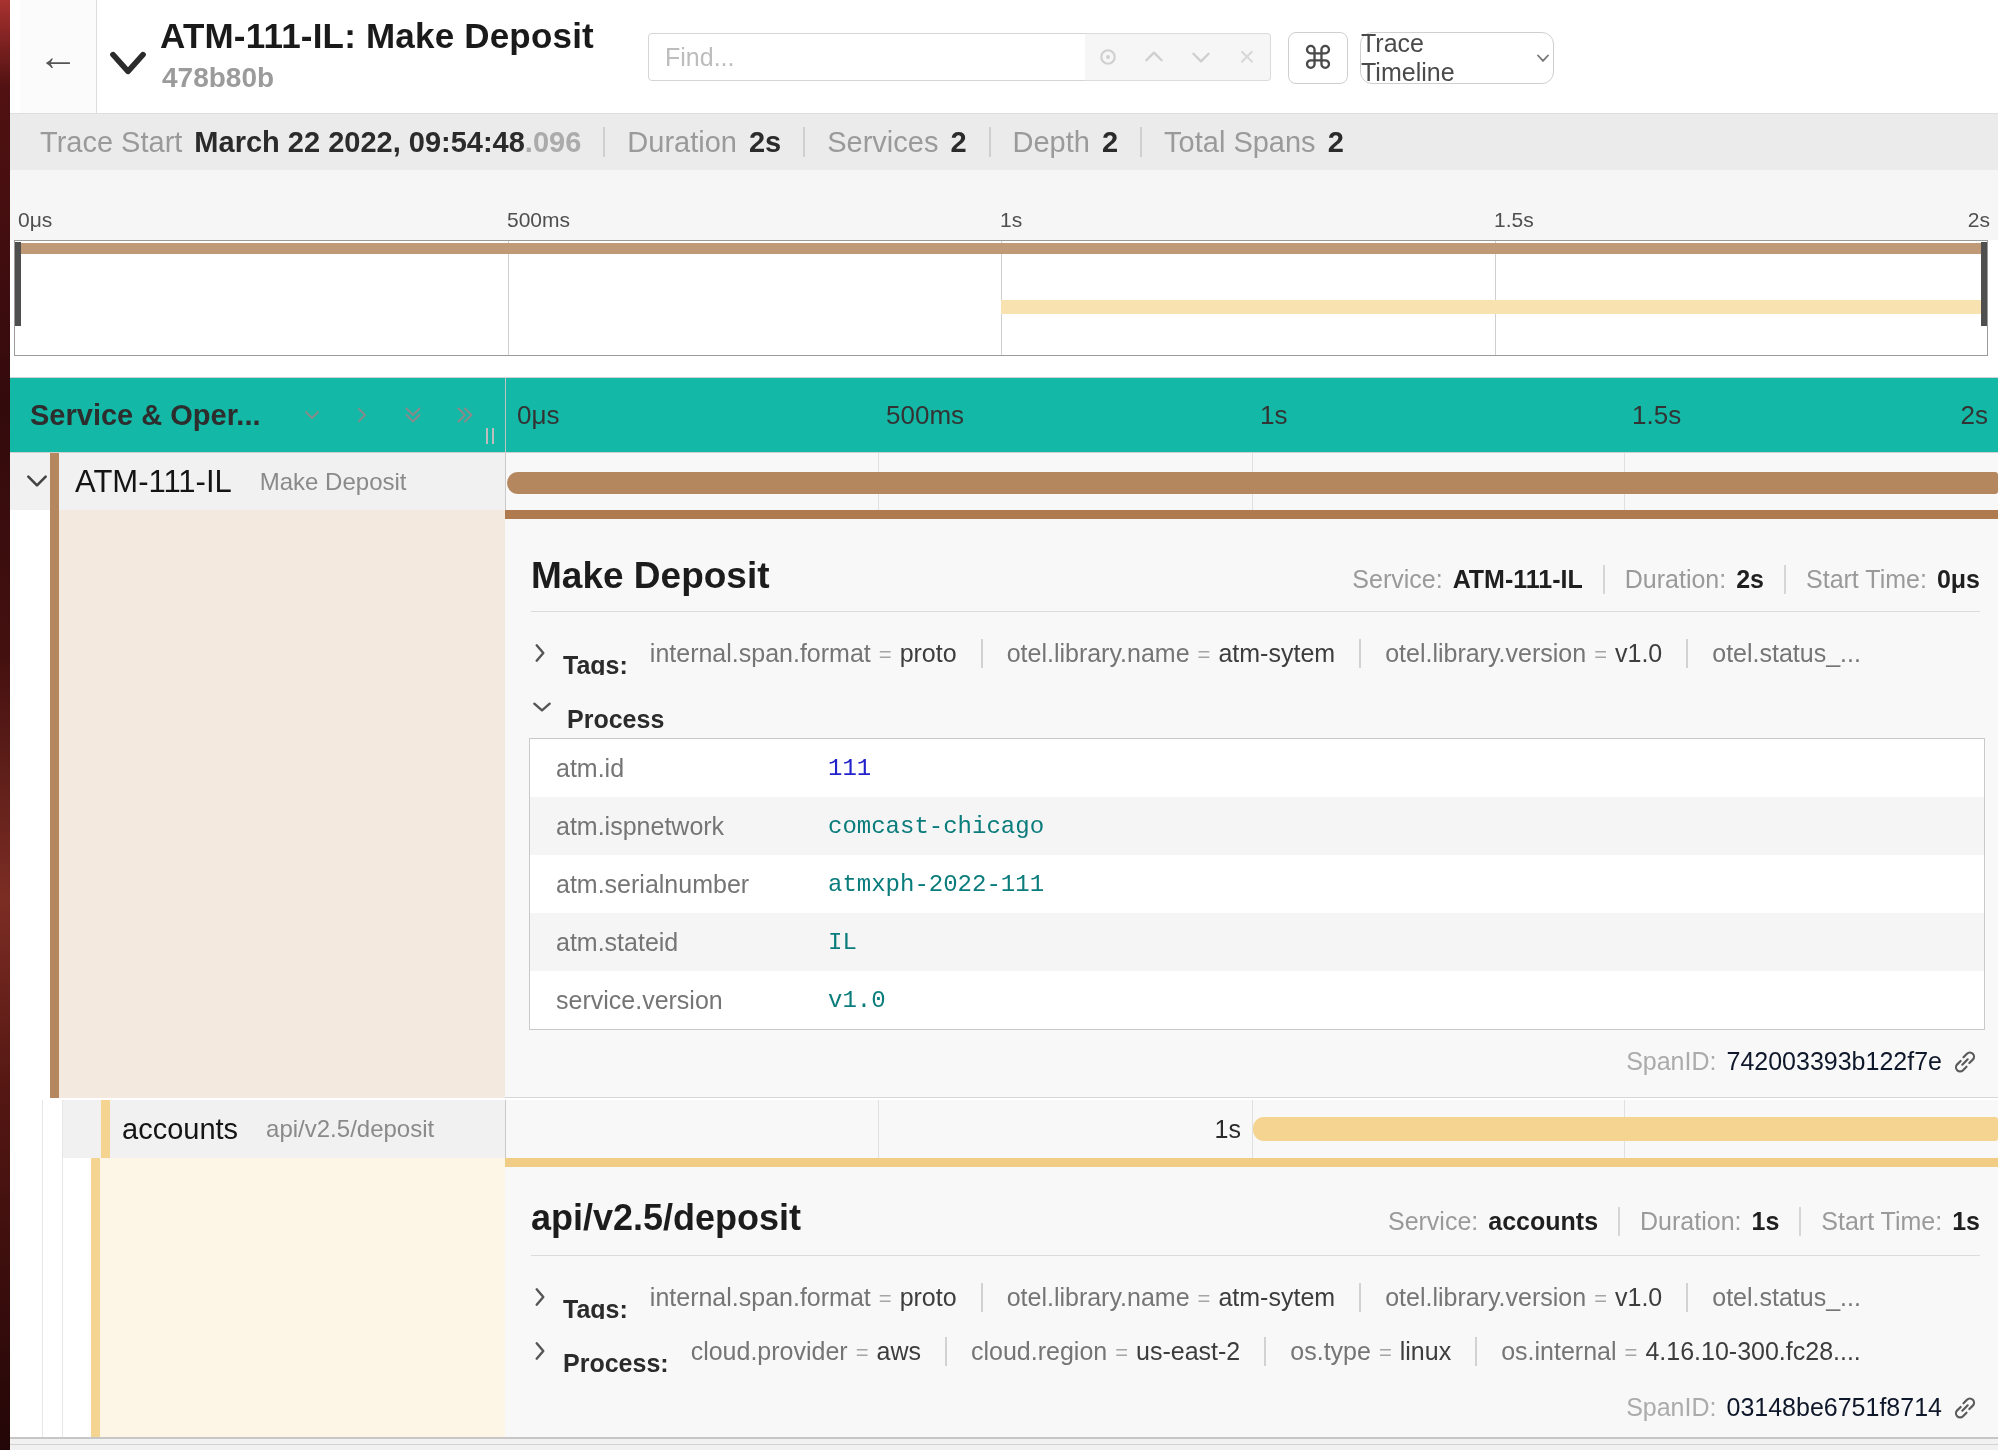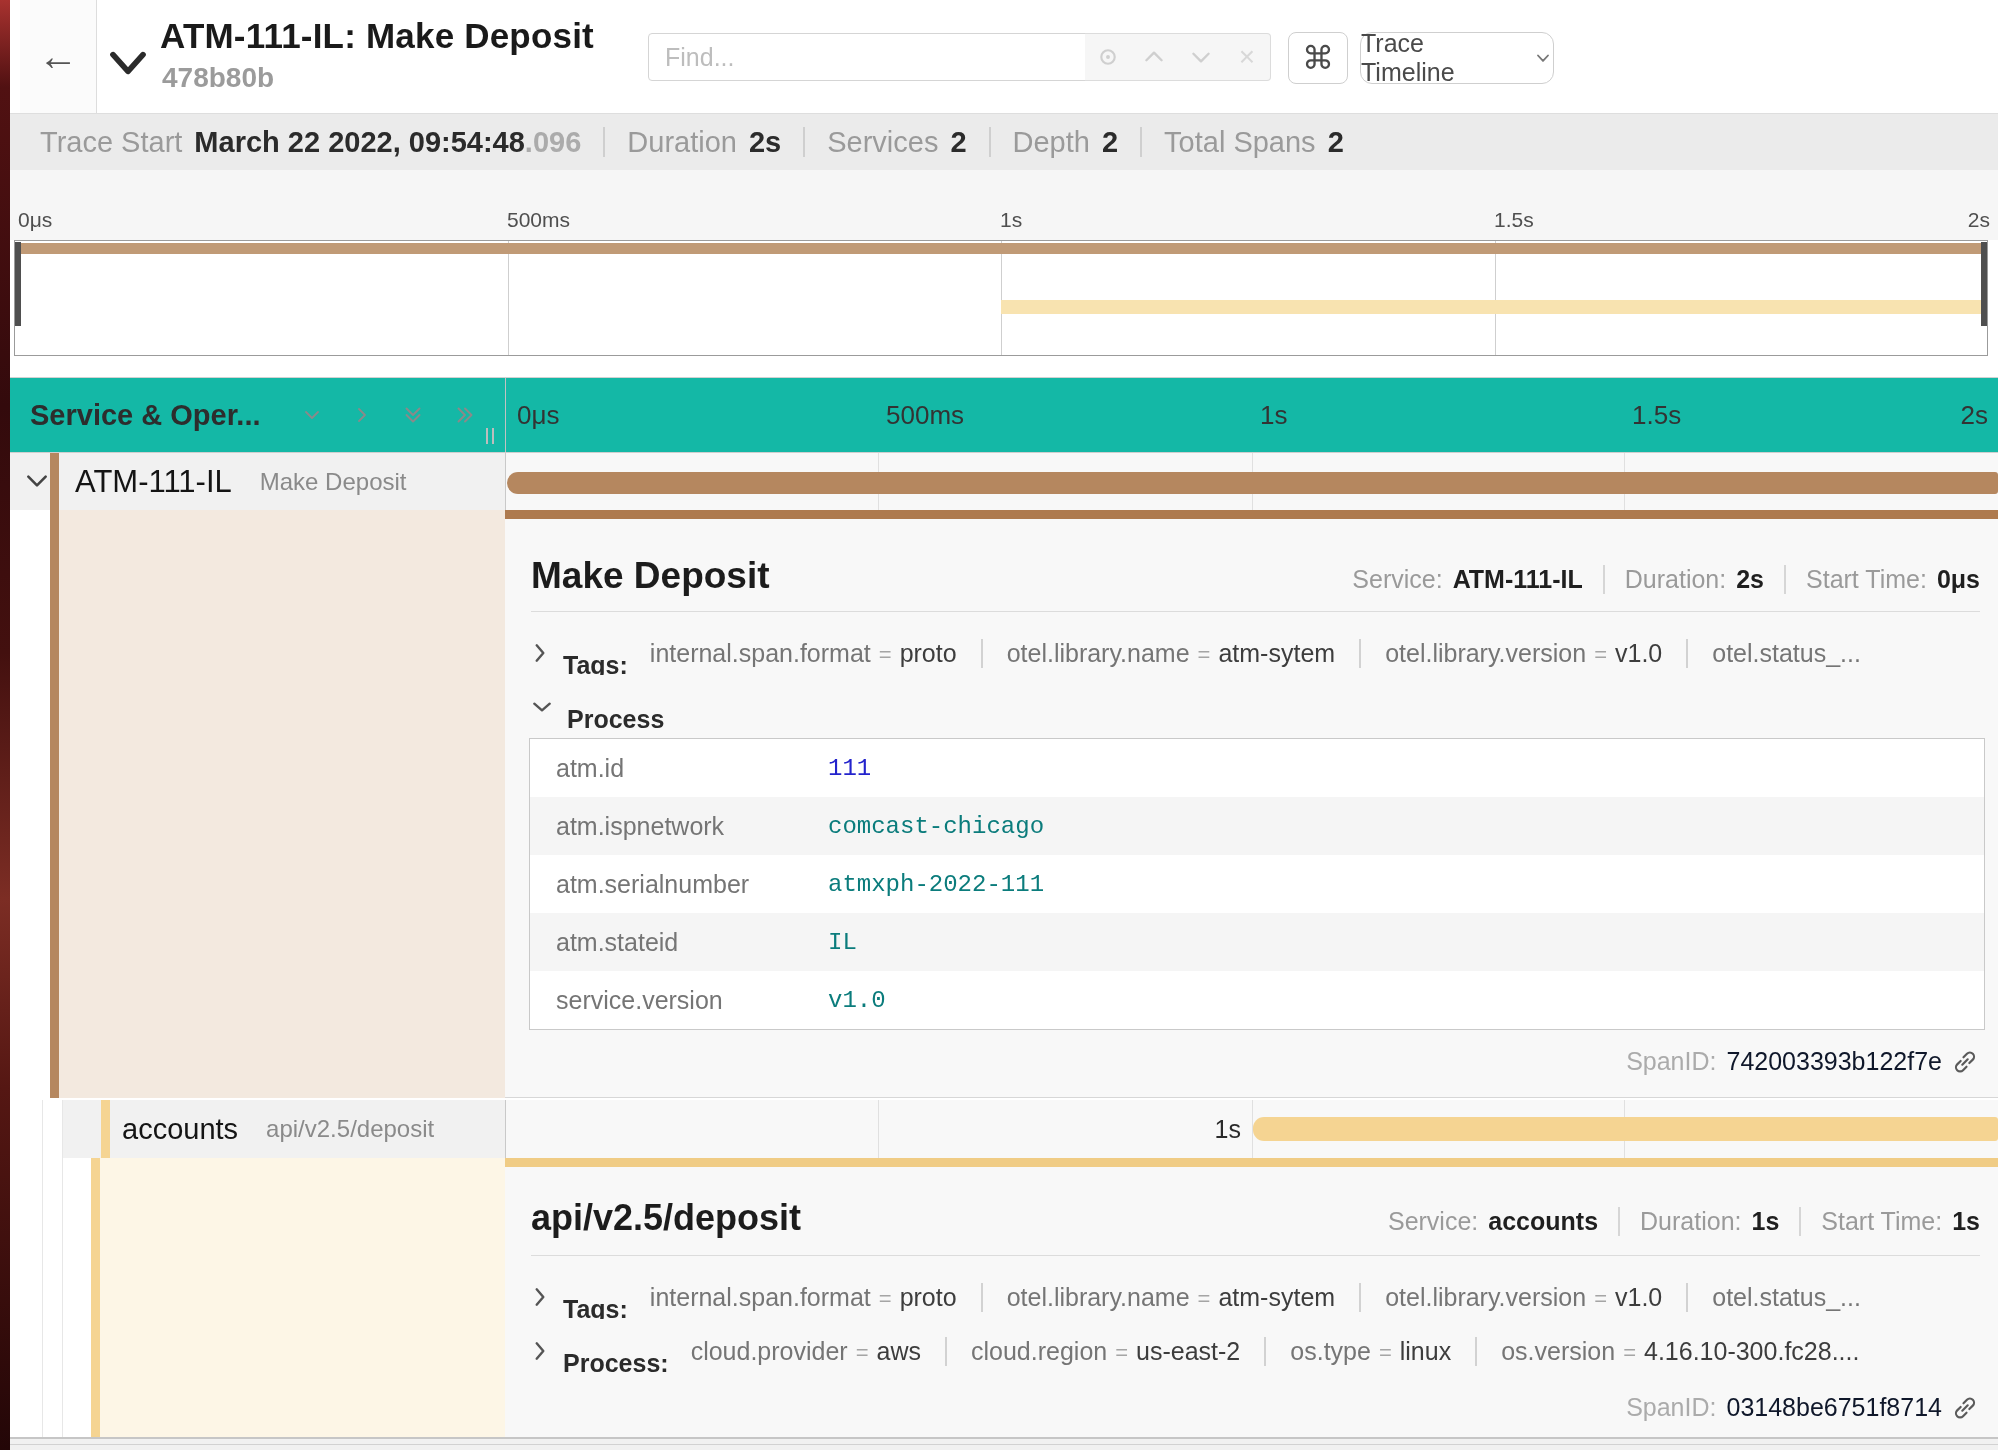--- a/index.html
+++ b/index.html
@@ -452,21 +452,21 @@
       <span class="kv-key">cloud.region</span>
       <span class="kv-eq">=</span>
       <span class="kv-val">us-east-2</span>
     </span>
     <span class="kv-item">
       <span class="kv-key">os.type</span>
       <span class="kv-eq">=</span>
       <span class="kv-val">linux</span>
     </span>
     <span class="kv-item">
-      <span class="kv-key">os.version</span>
+      <span class="kv-key">os.internal</span>
       <span class="kv-eq">=</span>
       <span class="kv-val">4.16.10-300.fc28....</span>
     </span>
   </div>
 
   <div class="spanid-line" style="top:226px;">
     <span class="spanid-label">SpanID:</span>
     <span class="spanid-value">03148be6751f8714</span>
     <span class="link-icon">
       <svg width="26" height="26" viewBox="0 0 24 24">

